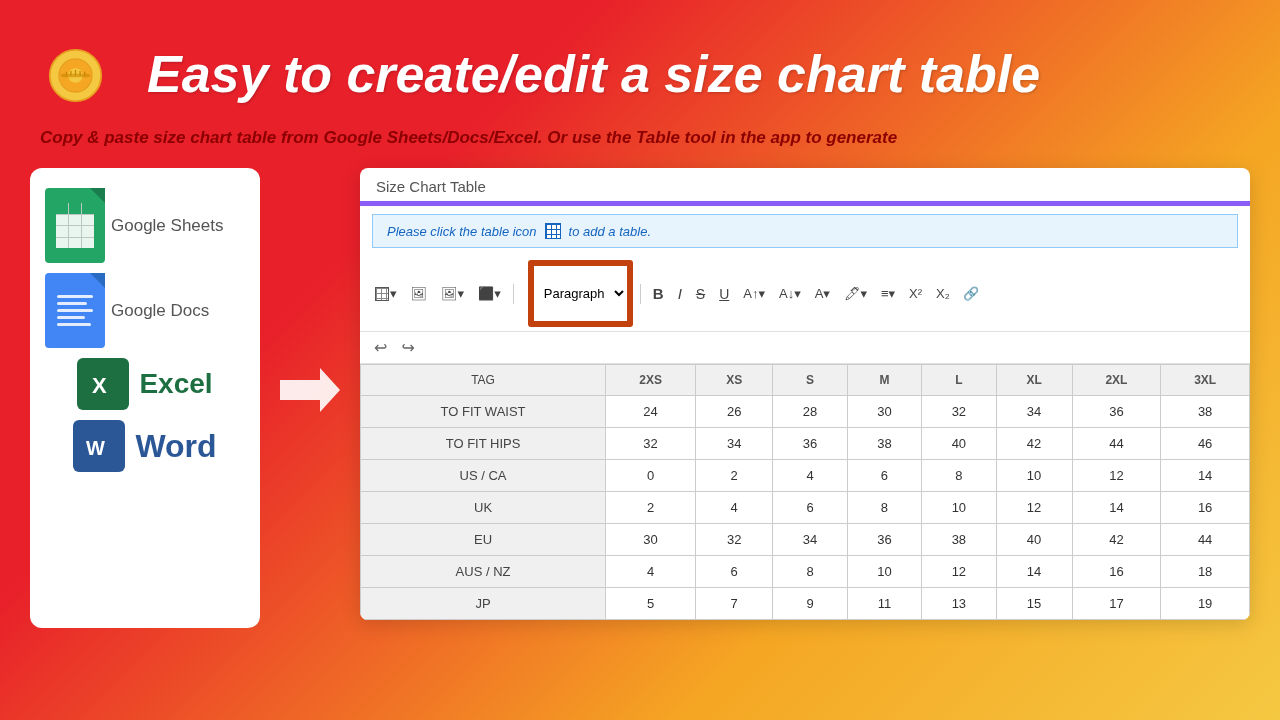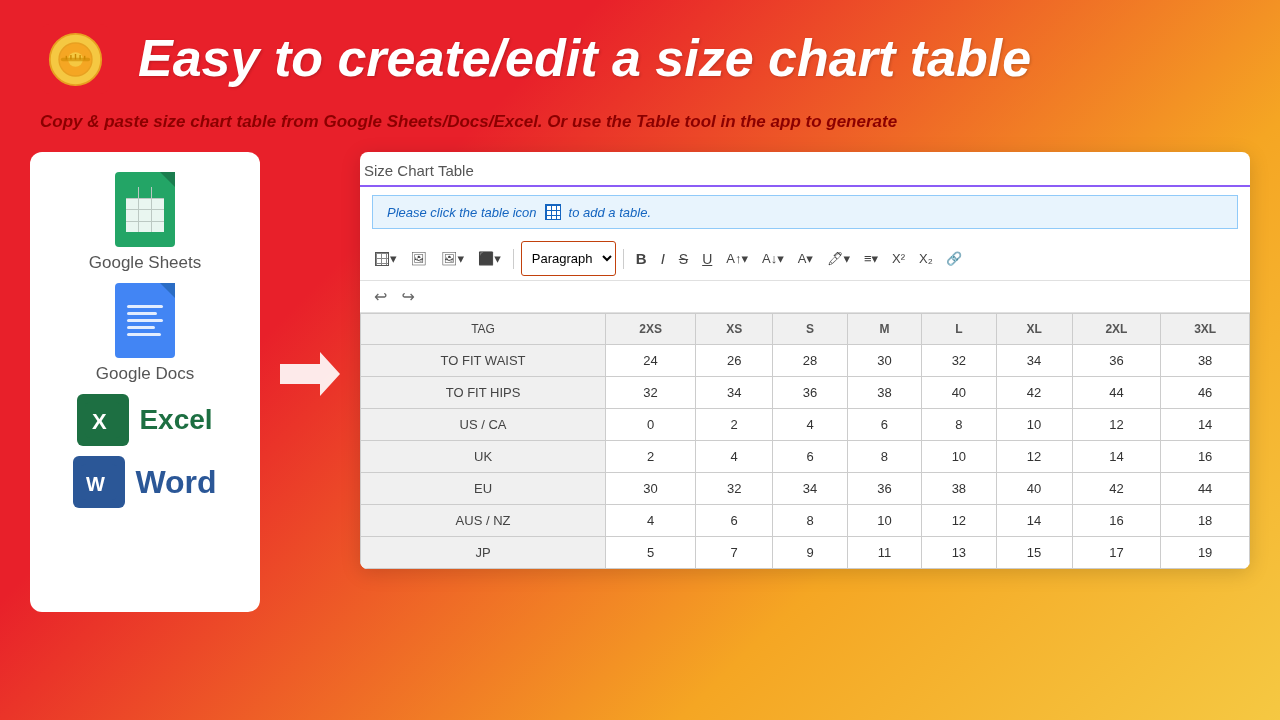--- a/index.html
+++ b/index.html
@@ -9,22 +9,22 @@
       height: 720px;
       overflow: hidden;
       font-family: Arial, sans-serif;
       background: linear-gradient(135deg, #e8202a 0%, #e8202a 30%, #f5a623 70%, #f5c842 100%);
       position: relative;
     }
 
     .header-section {
       display: flex;
       align-items: center;
-      padding: 24px 40px 10px 40px;
-      gap: 28px;
+      padding: 40px 40px 10px 40px;
+      gap: 37px;
     }
 
     .logo-icon {
       width: 70px;
       height: 70px;
       background: #e8202a;
       border-radius: 10px;
       display: flex;
       align-items: center;
       justify-content: center;
@@ -69,21 +69,20 @@
       display: flex;
       flex-direction: column;
       align-items: center;
       padding: 20px 15px;
       gap: 10px;
       position: relative;
     }
 
     .app-item {
       display: flex;
-      flex-direction: column;
       align-items: center;
       gap: 6px;
       width: 100%;
     }
 
     .app-label {
       font-size: 17px;
       color: #555;
       font-weight: 400;
     }
@@ -215,24 +214,24 @@
     
     .right-panel {
       background: white;
       border-radius: 8px;
       flex: 1;
       overflow: hidden;
       box-shadow: 0 4px 20px rgba(0,0,0,0.15);
     }
 
     .editor-title {
-      padding: 10px 4px 6px;
+      padding: 10px 16px 6px;
       font-size: 15px;
       color: #555;
-      border-bottom: 2px solid #8b5cf6;
+      border-bottom: 5px solid #8b5cf6;
     }
 
     .editor-hint {
       background: #e8f4fd;
       border: 1px solid #90caf9;
       color: #1565c0;
       font-size: 13px;
       font-style: italic;
       padding: 8px 14px;
       margin: 8px 12px;
@@ -264,25 +263,26 @@
     }
 
     .toolbar-separator {
       width: 1px;
       height: 20px;
       background: #ccc;
       margin: 0 3px;
     }
 
     .toolbar-select {
-      border: 1px solid #c2410c;
-      padding: 8px 6px;
+      border: 6px solid #c2410c;
+      padding: 19px 6px;
       font-size: 13px;
       border-radius: 3px;
       background: white;
+      margin-left: 7px;
     }
 
     .toolbar-row2 {
       display: flex;
       align-items: center;
       padding: 4px 10px;
       border-bottom: 1px solid #e0e0e0;
       gap: 6px;
     }
 

